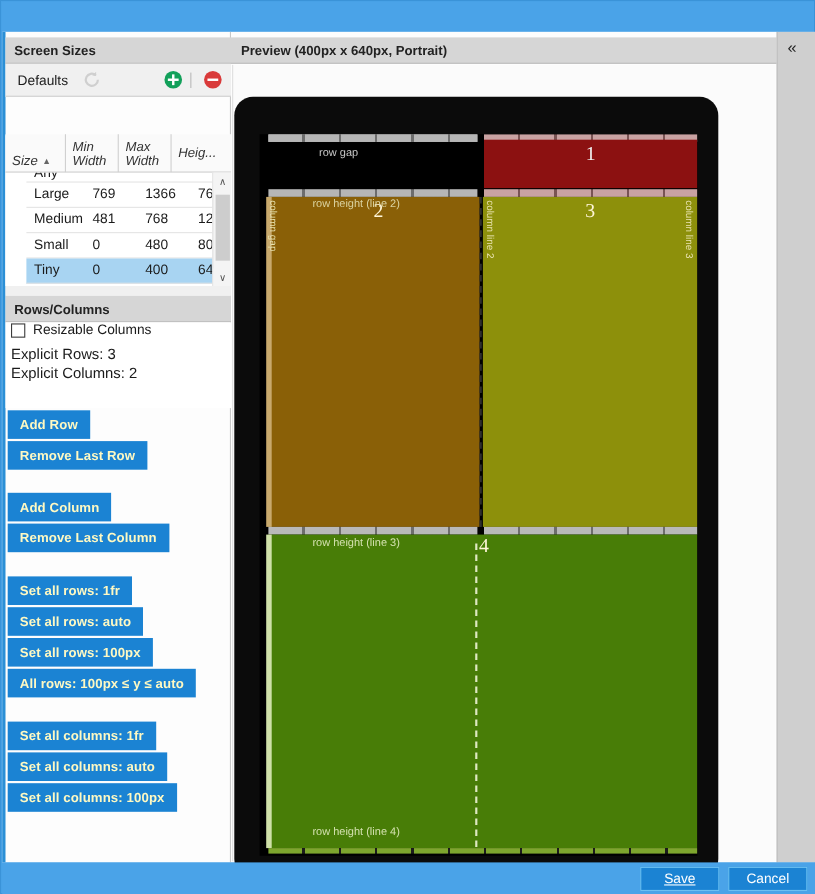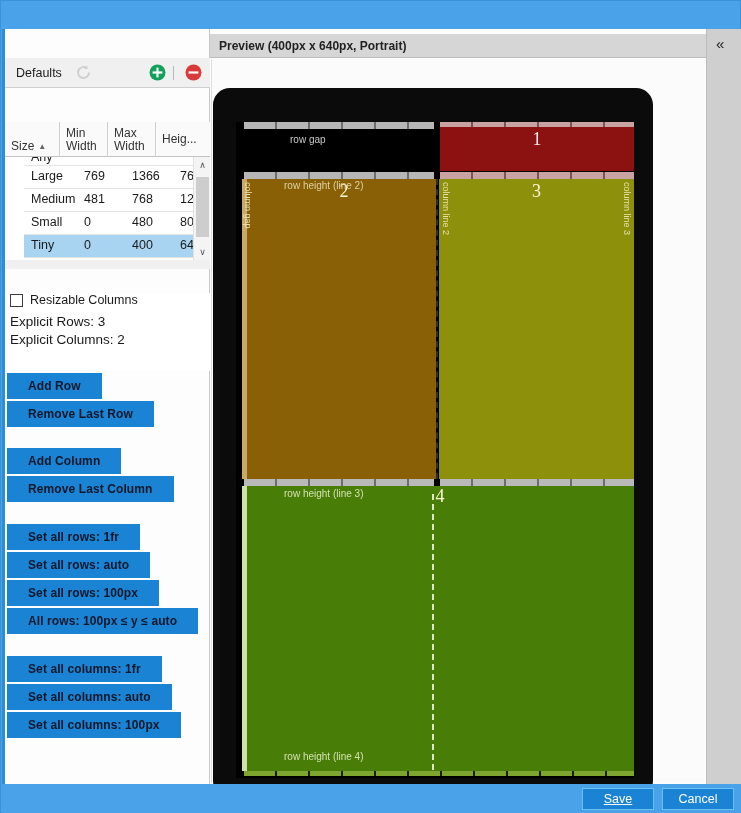--- a/index.html
+++ b/index.html
@@ -83,21 +83,21 @@
   }
   .tbl-head{
     position:absolute;left:0;top:-1px;width:205px;height:35px;
     background:#fafafa;border-bottom:1px solid #c4c4c4;box-sizing:border-box;
   }
   .th{
     position:absolute;top:0;height:35px;border-right:1px solid #d0d0d0;
     box-sizing:border-box;font-size:12px;color:#333;
     display:flex;align-items:center;padding-left:6px;
   }
-  .th .lbl{line-height:1.08;}
+  .th .lbl{line-height:1.08;font-style:italic;}
   .th0{left:0;width:55px;align-items:flex-end;padding-bottom:4px;}
   .th1{left:55px;width:48px;}
   .th2{left:103px;width:48px;}
   .th3{left:151px;width:54px;border-right:none;}
   .sort-caret{margin-left:4px;font-size:8px;color:#666;margin-bottom:2px;}
 
   .tbl-body{
     position:absolute;left:0;top:34px;width:188px;height:103px;overflow:hidden;
     background:#fff;
     padding-left:19px;
@@ -136,23 +136,23 @@
   .rc-body{position:absolute;left:3px;top:264px;width:205px;height:78px;background:#fff;}
   .chk-row{position:absolute;left:5px;top:0px;display:flex;align-items:flex-end;gap:7px;}
   .chk-box{width:13px;height:13px;border:1px solid #3b3b3b;background:#fff;box-sizing:border-box;}
   .chk-label{font-size:12.5px;color:#1a1a1a;}
   .rc-line{position:absolute;left:5px;font-size:13.5px;color:#1a1a1a;}
   .rc-l1{top:21px;}
   .rc-l2{top:39px;}
 
   
   .btn{
-    position:absolute;background:#1b83d3;color:#0f172a;
+    position:absolute;background:#1b83d3;color:#fef9c3;
     font-size:12px;font-weight:bold;
-    height:26px;display:flex;align-items:center;padding:0 21px;
+    height:26px;display:flex;align-items:center;padding:0 11px;
     box-sizing:border-box;cursor:pointer;white-space:nowrap;
     letter-spacing:0.1px;
   }
   .btn-col{left:5px;}
 
   
   .preview-panel{
     position:absolute;left:208px;top:0;width:496px;height:755px;
     background:#fdfdfd;box-sizing:border-box;
   }
@@ -238,20 +238,23 @@
 <body>
 
 <div class="window">
 
 
   <div class="client">
 
     <div class="left-panel">
       <div class="panel-accent"></div>
 
+      <div class="section-hdr" id="hdr-screen">
+        <span>Screen Sizes</span>
+      </div>
 
       <div class="defaults-row">
         <div class="defaults-label">Defaults</div>
         <div class="refresh-icon">
           <svg width="17" height="17" viewBox="0 0 17 17">
               <path d="M14 8.5a5.5 5.5 0 1 1-1.9-4.15" fill="none" stroke="#cfcfcf" stroke-width="2"></path>
               <path d="M12.4 1.3 L12.4 5.0 L8.8 4.6 Z" fill="#cfcfcf"></path>
             </svg>
         </div>
         <div class="plus-btn">
@@ -321,20 +324,23 @@
           </div>
 
         <div class="vscroll">
           <div class="vs-arrow vs-up">∧</div>
           <div class="vs-thumb"></div>
           <div class="vs-arrow vs-dn">∨</div>
         </div>
       </div>
       <div class="tbl-footer"></div>
 
+      <div class="section-hdr" id="hdr-rows">
+        <span>Rows/Columns</span>
+      </div>
 
       <div class="rc-body">
         <div class="chk-row">
           <div class="chk-box"></div>
           <div class="chk-label">Resizable Columns</div>
         </div>
         <div class="rc-line rc-l1">Explicit Rows: 3</div>
         <div class="rc-line rc-l2">Explicit Columns: 2</div>
       </div>
 

